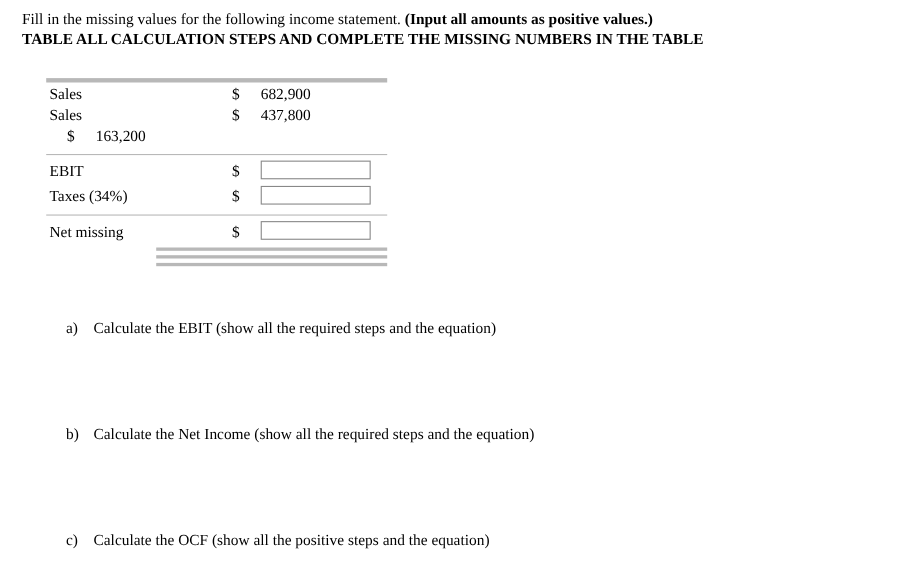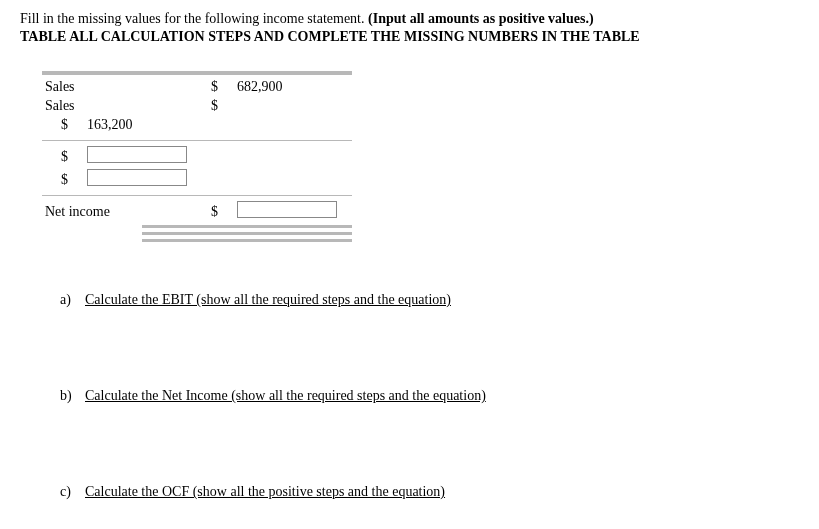--- a/index.html
+++ b/index.html
@@ -70,21 +70,20 @@
     }
     .question {
       margin-bottom: 80px;
       display: flex;
     }
     .q-letter {
       width: 25px;
     }
     .q-text {
       flex: 1;
-      text-decoration: underline;
     }
   </style>
 </head>
 <body>
 
 <div class="instructions">
   <span>Fill in the missing values for the following income statement. </span><span class="bold">(Input all amounts as positive values.)</span><br>
   <span class="bold">TABLE ALL CALCULATION STEPS AND COMPLETE THE MISSING NUMBERS IN THE TABLE</span>
 </div>
 
@@ -92,46 +91,49 @@
   <div class="top-rule"></div>
 
   <div class="row">
     <div class="col-label">Sales</div>
     <div class="col-sym">$</div>
     <div class="col-val">682,900</div>
   </div>
   <div class="row">
     <div class="col-label">Sales</div>
     <div class="col-sym">$</div>
+    <div class="col-val">437,800</div>
   </div>
   <div class="row">
     <div class="col-sym">$</div>
     <div class="col-val">163,200</div>
   </div>
 
   <div class="section-gap"></div>
   <div class="rule-thin"></div>
   <div class="section-gap"></div>
 
   <div class="row">
+    <div class="col-label">EBIT</div>
     <div class="col-sym">$</div>
     <div class="col-val"><span class="input-box"></span></div>
   </div>
   <div style="height:4px"></div>
   <div class="row">
+    <div class="col-label">Taxes (34%)</div>
     <div class="col-sym">$</div>
     <div class="col-val"><span class="input-box"></span></div>
   </div>
 
   <div class="section-gap"></div>
   <div class="rule-thin"></div>
   <div class="section-gap"></div>
 
   <div class="row">
-    <div class="col-label">Net income</div>
+    <div class="col-label">Net missing</div>
     <div class="col-sym">$</div>
     <div class="col-val"><span class="input-box"></span></div>
   </div>
 
   <div class="underline-stack">
     <div class="line"></div>
     <div class="line"></div>
     <div class="line"></div>
   </div>
 </div>

